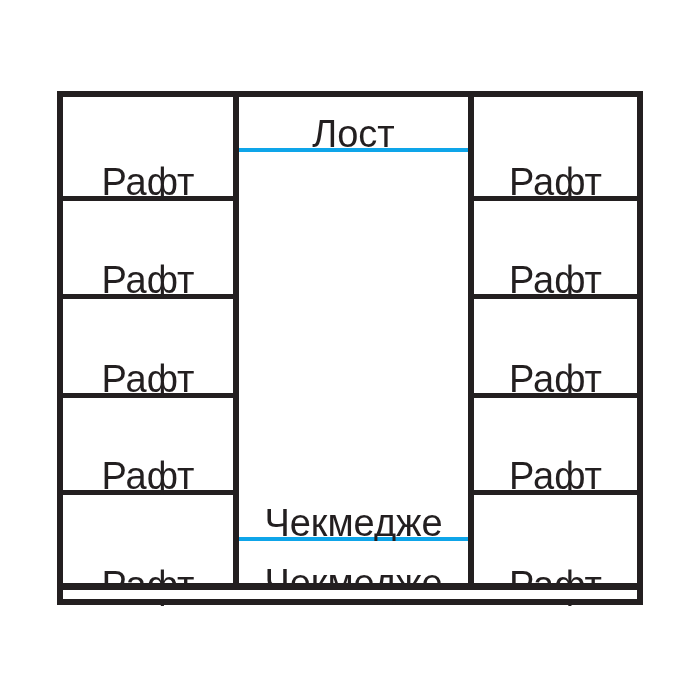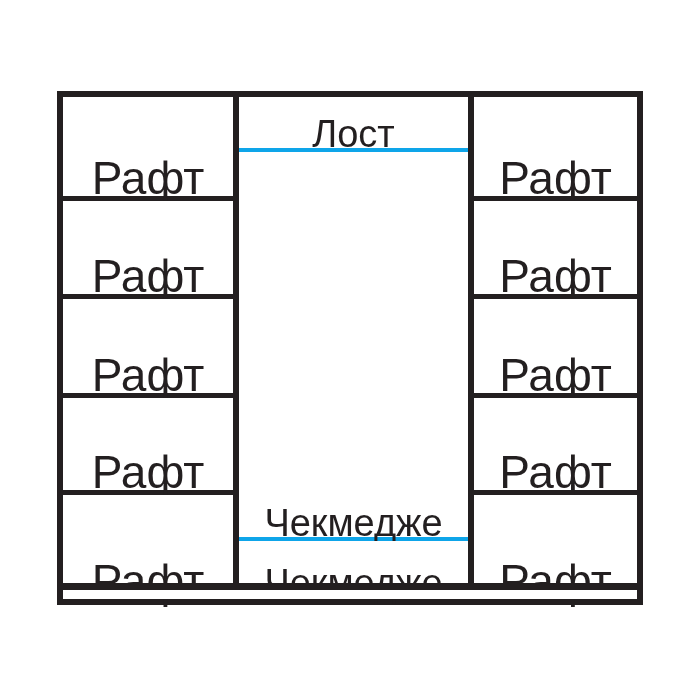--- a/index.html
+++ b/index.html
@@ -71,21 +71,21 @@
     left: 0;
     right: 0;
     box-sizing: border-box;
     display: flex;
     align-items: flex-end;
     justify-content: center;
     background: #ffffff;
   }
   .cell .label {
     display: block;
-    font-size: 46px;
+    font-size: 38px;
     line-height: 1.0;
     color: #231f20;
     white-space: nowrap;
     letter-spacing: 0px;
     transform: translateY(5px);
   }
 
   
   .shelf-board {
     border-bottom: 5px solid #231f20;

